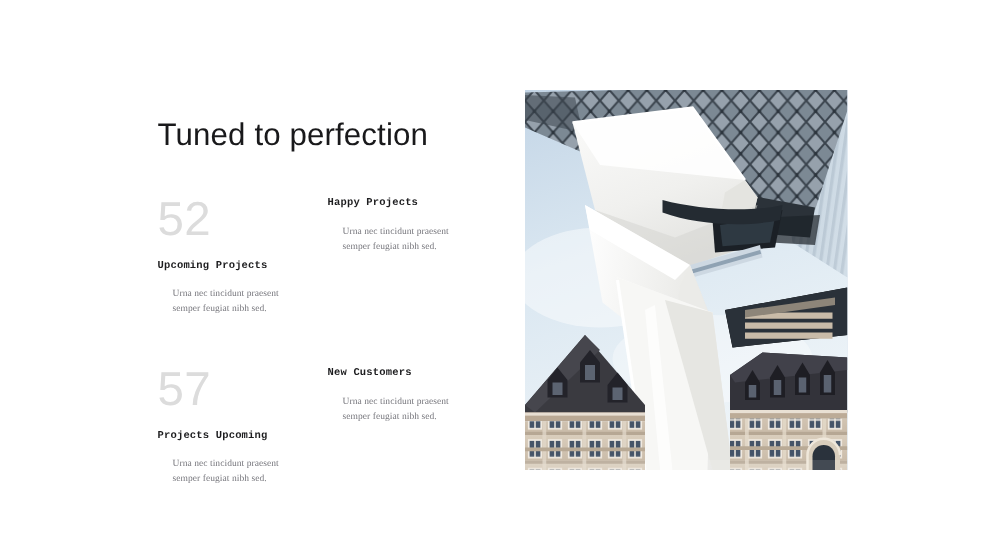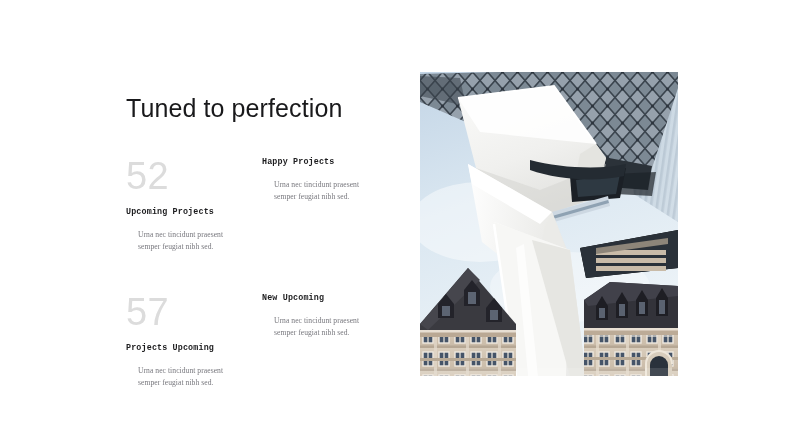--- a/index.html
+++ b/index.html
@@ -118,21 +118,21 @@
         <div class="stat-desc">Urna nec tincidunt praesent semper feugiat nibh sed.</div>
       </div>
 
       <div class="stat">
         <div class="stat-number">57</div>
         <div class="stat-label">Projects Upcoming</div>
         <div class="stat-desc">Urna nec tincidunt praesent semper feugiat nibh sed.</div>
       </div>
 
       <div class="stat">
-        <div class="stat-label">New Upcoming</div>
+        <div class="stat-label">New Customers</div>
         <div class="stat-desc">Urna nec tincidunt praesent semper feugiat nibh sed.</div>
       </div>
 
     </div>
   </div>
 
   <div class="photo">
     <svg width="258" height="304" viewBox="0 0 258 304" xmlns="http://www.w3.org/2000/svg">
       <defs>
         <linearGradient id="skyGrad" x1="0" y1="0" x2="0.3" y2="1">

